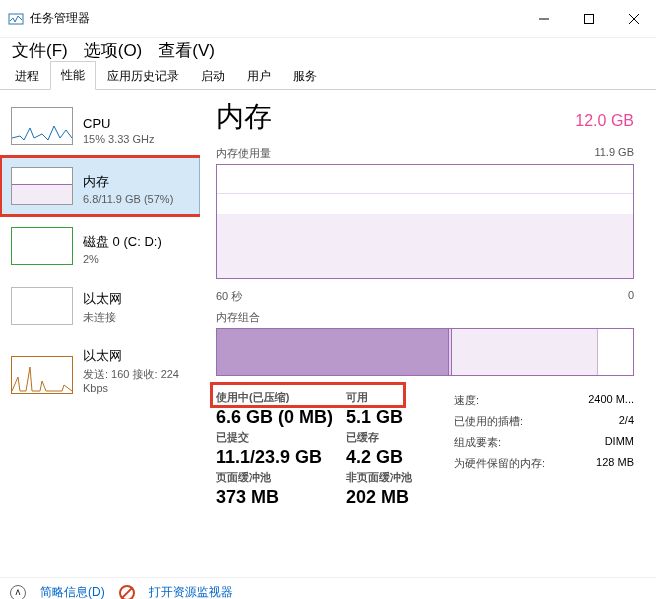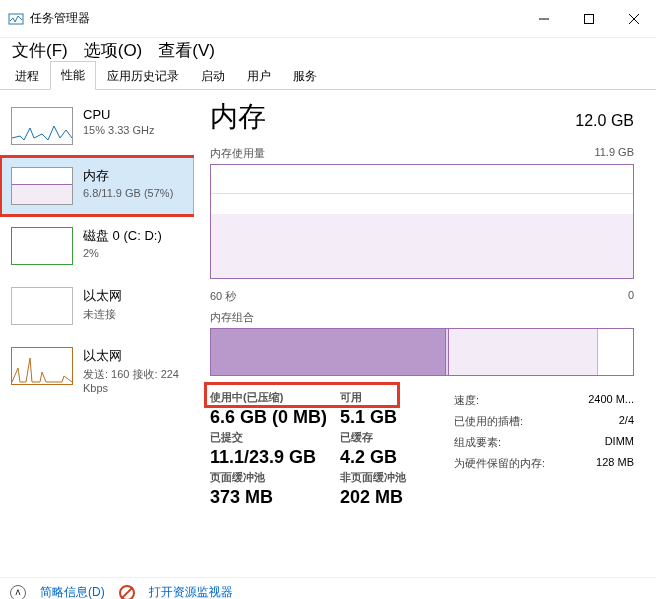--- a/index.html
+++ b/index.html
@@ -13,49 +13,49 @@
 .menubar { height: 24px; display: flex; align-items: center; padding-left: 6px; gap: 4px; font-size: 17px; }
 .menubar .menuitem { padding: 2px 6px; }
 
 .tabs { height: 28px; display: flex; align-items: flex-end; border-bottom: 1px solid #d0d0d0; padding-left: 4px; gap: 0; font-size: 12px; }
 .tabs .tab { padding: 5px 10px; border: 1px solid transparent; border-bottom: none; position: relative; top: 1px; }
 .tabs .tab.active { border-color: #d0d0d0; background: #fff; border-bottom: 1px solid #fff; }
 
 .main { display: flex; height: calc(100% - 30px - 24px - 28px - 30px); }
 
 .sidebar { width: 215px; overflow: hidden; padding-top: 6px; }
-.sidebar-item { display: flex; align-items: flex-start; padding: 10px 10px; gap: 10px; border: 1px solid transparent; position: relative; }
+.sidebar-item { display: flex; align-items: flex-end; padding: 10px 10px; gap: 10px; border: 1px solid transparent; position: relative; }
 .sidebar-item.selected { background: #d5e8f8; border: 1px solid #8bb6de; }
 .sidebar-item .thumb { width: 62px; height: 38px; border: 1px solid #999; background: #fff; flex-shrink: 0; position: relative; }
 .sidebar-item .label { font-size: 13px; color: #000; }
 .sidebar-item .sub { font-size: 11px; color: #5a5a5a; margin-top: 2px; }
 .hl-red { position: absolute; border: 3px solid #e03a2a; pointer-events: none; }
 
 .detail { flex: 1; padding: 8px 22px 0 16px; position: relative; }
 .detail-header { display: flex; justify-content: space-between; align-items: baseline; }
 .detail-header .h1 { font-size: 28px; font-weight: 400; }
-.detail-header .cap { font-size: 16px; color: #000000; }
+.detail-header .cap { font-size: 16px; color: #ec4899; }
 
 .section-label { font-size: 11px; color: #555; margin-top: 10px; display: flex; justify-content: space-between; }
 .usage-chart { border: 1px solid #9b6cb0; height: 115px; margin-top: 3px; background: #fff; position: relative; }
 .usage-chart .grid-h { position: absolute; left:0; right:0; border-top: 1px solid #e9d9f0; }
 .usage-chart .line { position: absolute; left:0; right:0; border-top: 1px solid #9b6cb0; }
 
 .compo-chart { border: 1px solid #9b6cb0; height: 48px; margin-top: 3px; background: #fff; display: flex; }
 .compo-chart .seg { height: 100%; }
 .seg.inuse { background: #b998cc; }
 .seg.mod { background: #e6d6ef; border-left:1px solid #9b6cb0; border-right:1px solid #9b6cb0; width:4px; }
 .seg.standby { background: #f3ecf7; }
 .seg.free { background: #fff; border-left:1px solid #c9b0d6; }
 
 .stats { display: flex; margin-top: 14px; gap: 0; position: relative; }
 .stats-left { display: grid; grid-template-columns: 130px 100px; row-gap: 2px; font-weight: bold; }
 .stat .lbl { font-size: 11px; color: #555; }
 .stat .val { font-size: 18px; color: #000; margin-top: 2px; white-space: nowrap; }
-.stats-right { margin-left: 14px; font-size: 11px; color: #444; }
+.stats-right { margin-left: 8px; font-size: 11px; color: #444; }
 .stats-right .row { display: flex; justify-content: space-between; gap: 16px; padding: 3px 0; width: 180px; }
 .stats-right .row .v { color: #000; }
 
 .footer { height: 30px; display: flex; align-items: center; gap: 14px; padding-left: 10px; font-size: 12px; border-top: 1px solid #eee; }
 .footer a { color: #0066cc; text-decoration: none; }
 .footer .circ { width:16px; height:16px; border:1px solid #666; border-radius:50%; display:inline-flex; align-items:center; justify-content:center; font-size:10px; }
 .footer .ban { width:16px; height:16px; border:2px solid #d04020; border-radius:50%; position:relative; display:inline-block; }
 .footer .ban::after { content:""; position:absolute; width:16px; height:2px; background:#d04020; top:5px; left:-2px; transform:rotate(-45deg); }
 </style>
 </head>

